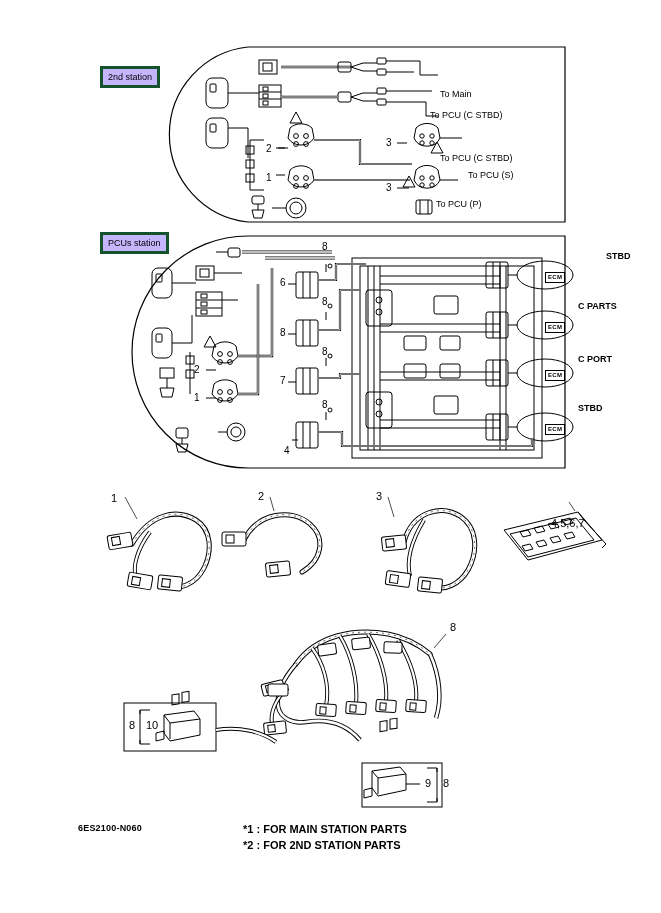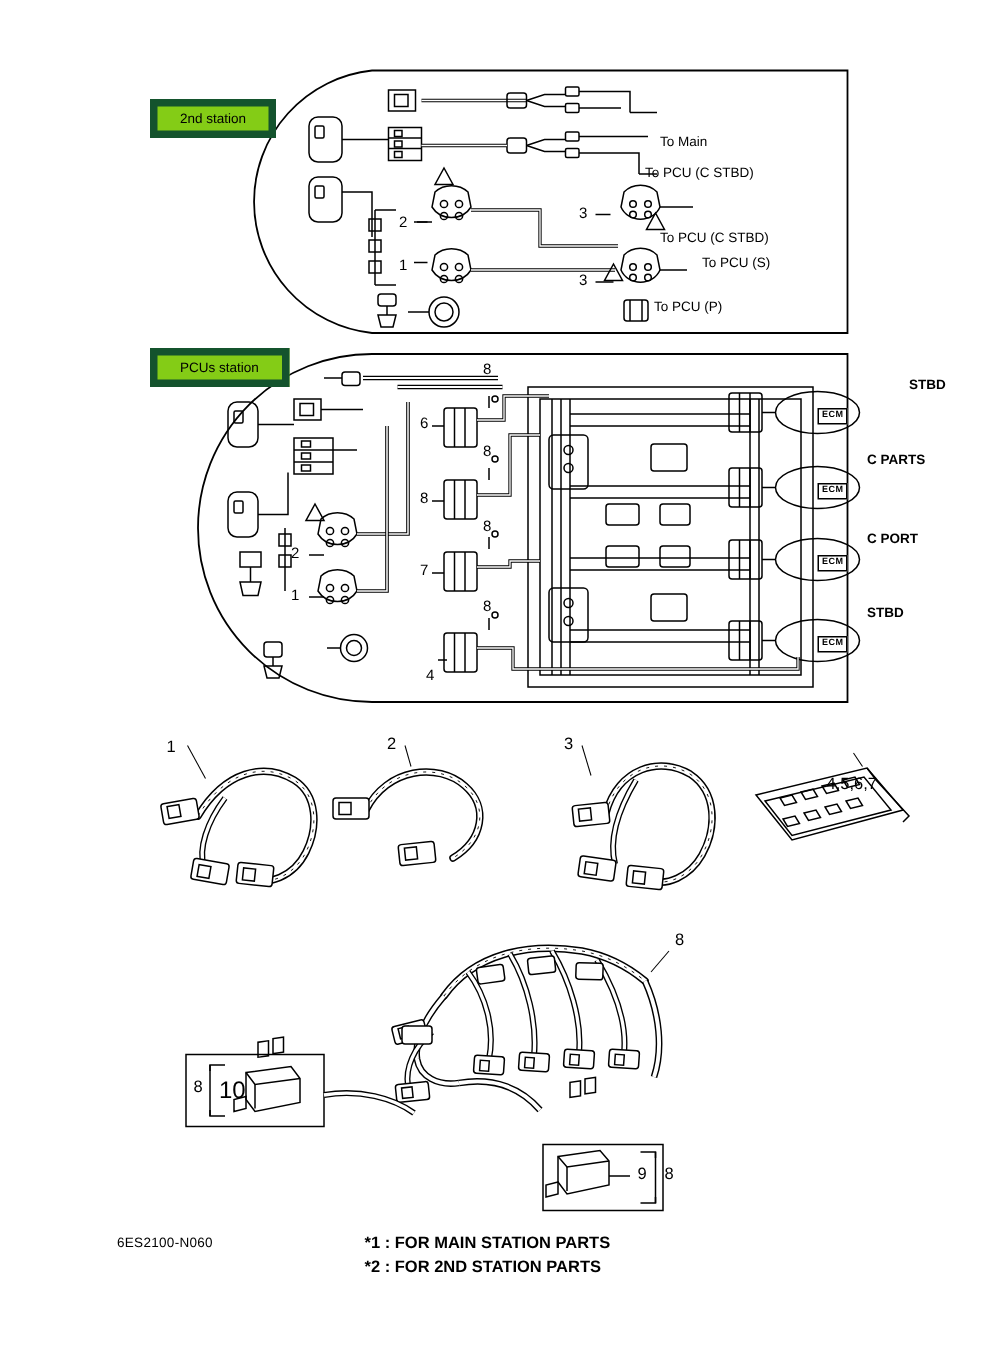--- a/index.html
+++ b/index.html
@@ -9,31 +9,31 @@
     font-family:"Liberation Sans", sans-serif;
     color:#000;
     position:relative;
     overflow:hidden;
   }
   .stage{position:absolute;left:0;top:0;width:661px;height:913px;}
   svg{position:absolute;left:0;top:0;}
   .lbl{position:absolute;font-size:9px;line-height:10px;white-space:nowrap;}
   .lbl.b{font-weight:bold;}
   .boxlabel{
-    position:absolute;border:5px solid #14532d;background:#84cc16;
-    font-size:9px;padding:3px 15px;white-space:nowrap;
+    position:absolute;border:3px solid #14532d;background:#c4b5fd;
+    font-size:9px;padding:3px 5px;white-space:nowrap;
   }
   .num{position:absolute;font-size:10px;font-weight:normal;}
   .ecm{
     position:absolute;border:1px solid #000;background:#fff;
     font-size:6px;font-weight:bold;letter-spacing:.3px;
     padding:1px 2px;line-height:7px;
   }
   .footer{position:absolute;font-size:11px;font-weight:bold;}
-  .code{position:absolute;font-size:9px;font-weight:normal;letter-spacing:.2px;}
+  .code{position:absolute;font-size:9px;font-weight:bold;letter-spacing:.2px;}
 </style>
 </head>
 <body>
 
 <div class="stage">
 
 <svg width="661" height="913" viewBox="0 0 661 913">
   <g fill="none" stroke="#000" stroke-width="1">
 
     <path d="M248 47 h317 v175 h-317 a88 88 0 0 1 0 -175 z" stroke-width="1.2"></path>
@@ -428,21 +428,21 @@
 <div class="num" style="left:322px;top:346px;">8</div>
 <div class="num" style="left:322px;top:399px;">8</div>
 
 <div class="num" style="left:111px;top:492px;font-size:11px;">1</div>
 <div class="num" style="left:258px;top:490px;font-size:11px;">2</div>
 <div class="num" style="left:376px;top:490px;font-size:11px;">3</div>
 <div class="num" style="left:551px;top:489px;font-size:11px;margin-top:28px;">4,5,6,7</div>
 <div class="num" style="left:450px;top:621px;font-size:11px;">8</div>
 
 <div class="num" style="left:129px;top:719px;font-size:11px;">8</div>
-<div class="num" style="left:146px;top:719px;font-size:16px;">10</div>
+<div class="num" style="left:146px;top:719px;font-size:11px;">10</div>
 <div class="num" style="left:425px;top:777px;font-size:11px;">9</div>
 <div class="num" style="left:443px;top:777px;font-size:11px;">8</div>
 
 <svg width="661" height="913" viewBox="0 0 661 913" style="pointer-events:none">
   <g fill="none" stroke="#000" stroke-width="1">
     <path d="M140 714 l0 -4 l10 0"></path>
     <path d="M140 740 l0 4 l10 0"></path>
     <path d="M140 710 l0 34"></path>
     <path d="M437 772 l0 -4 l-10 0"></path>
     <path d="M437 798 l0 4 l-10 0"></path>

